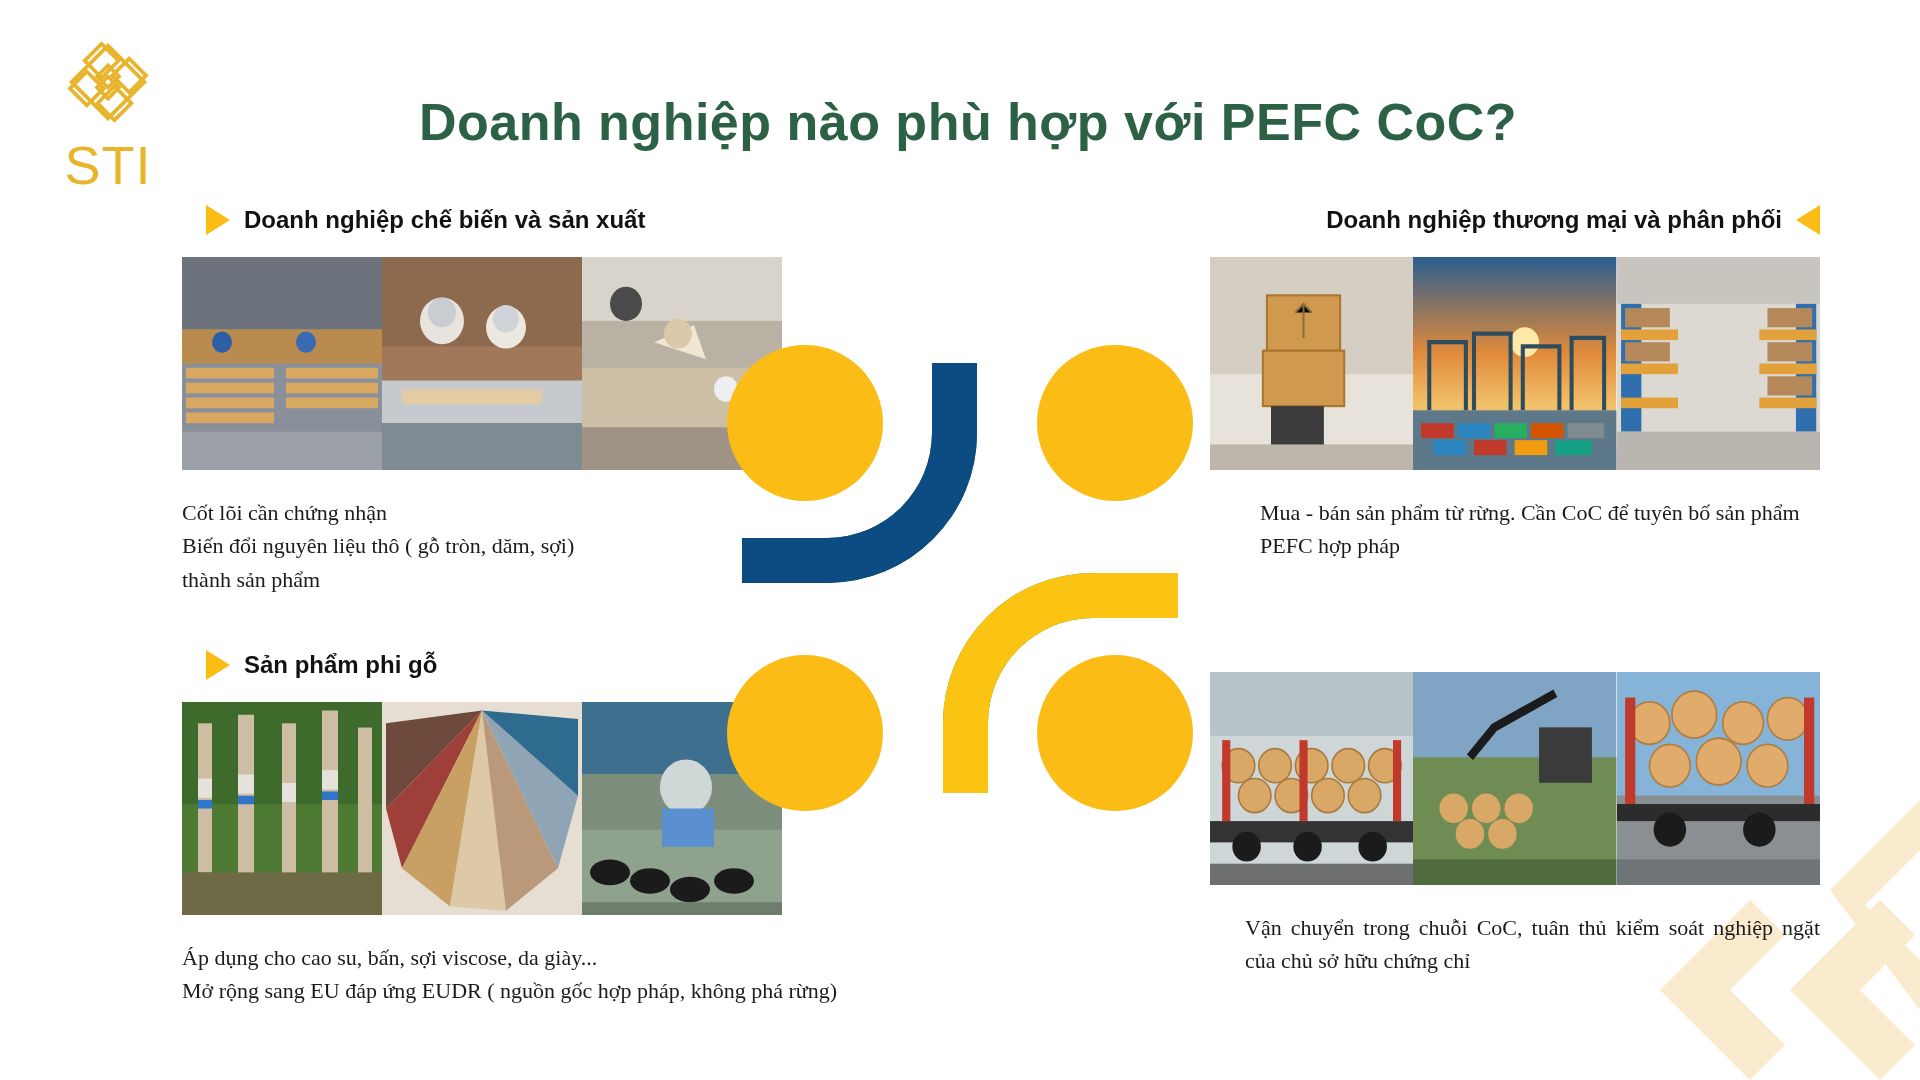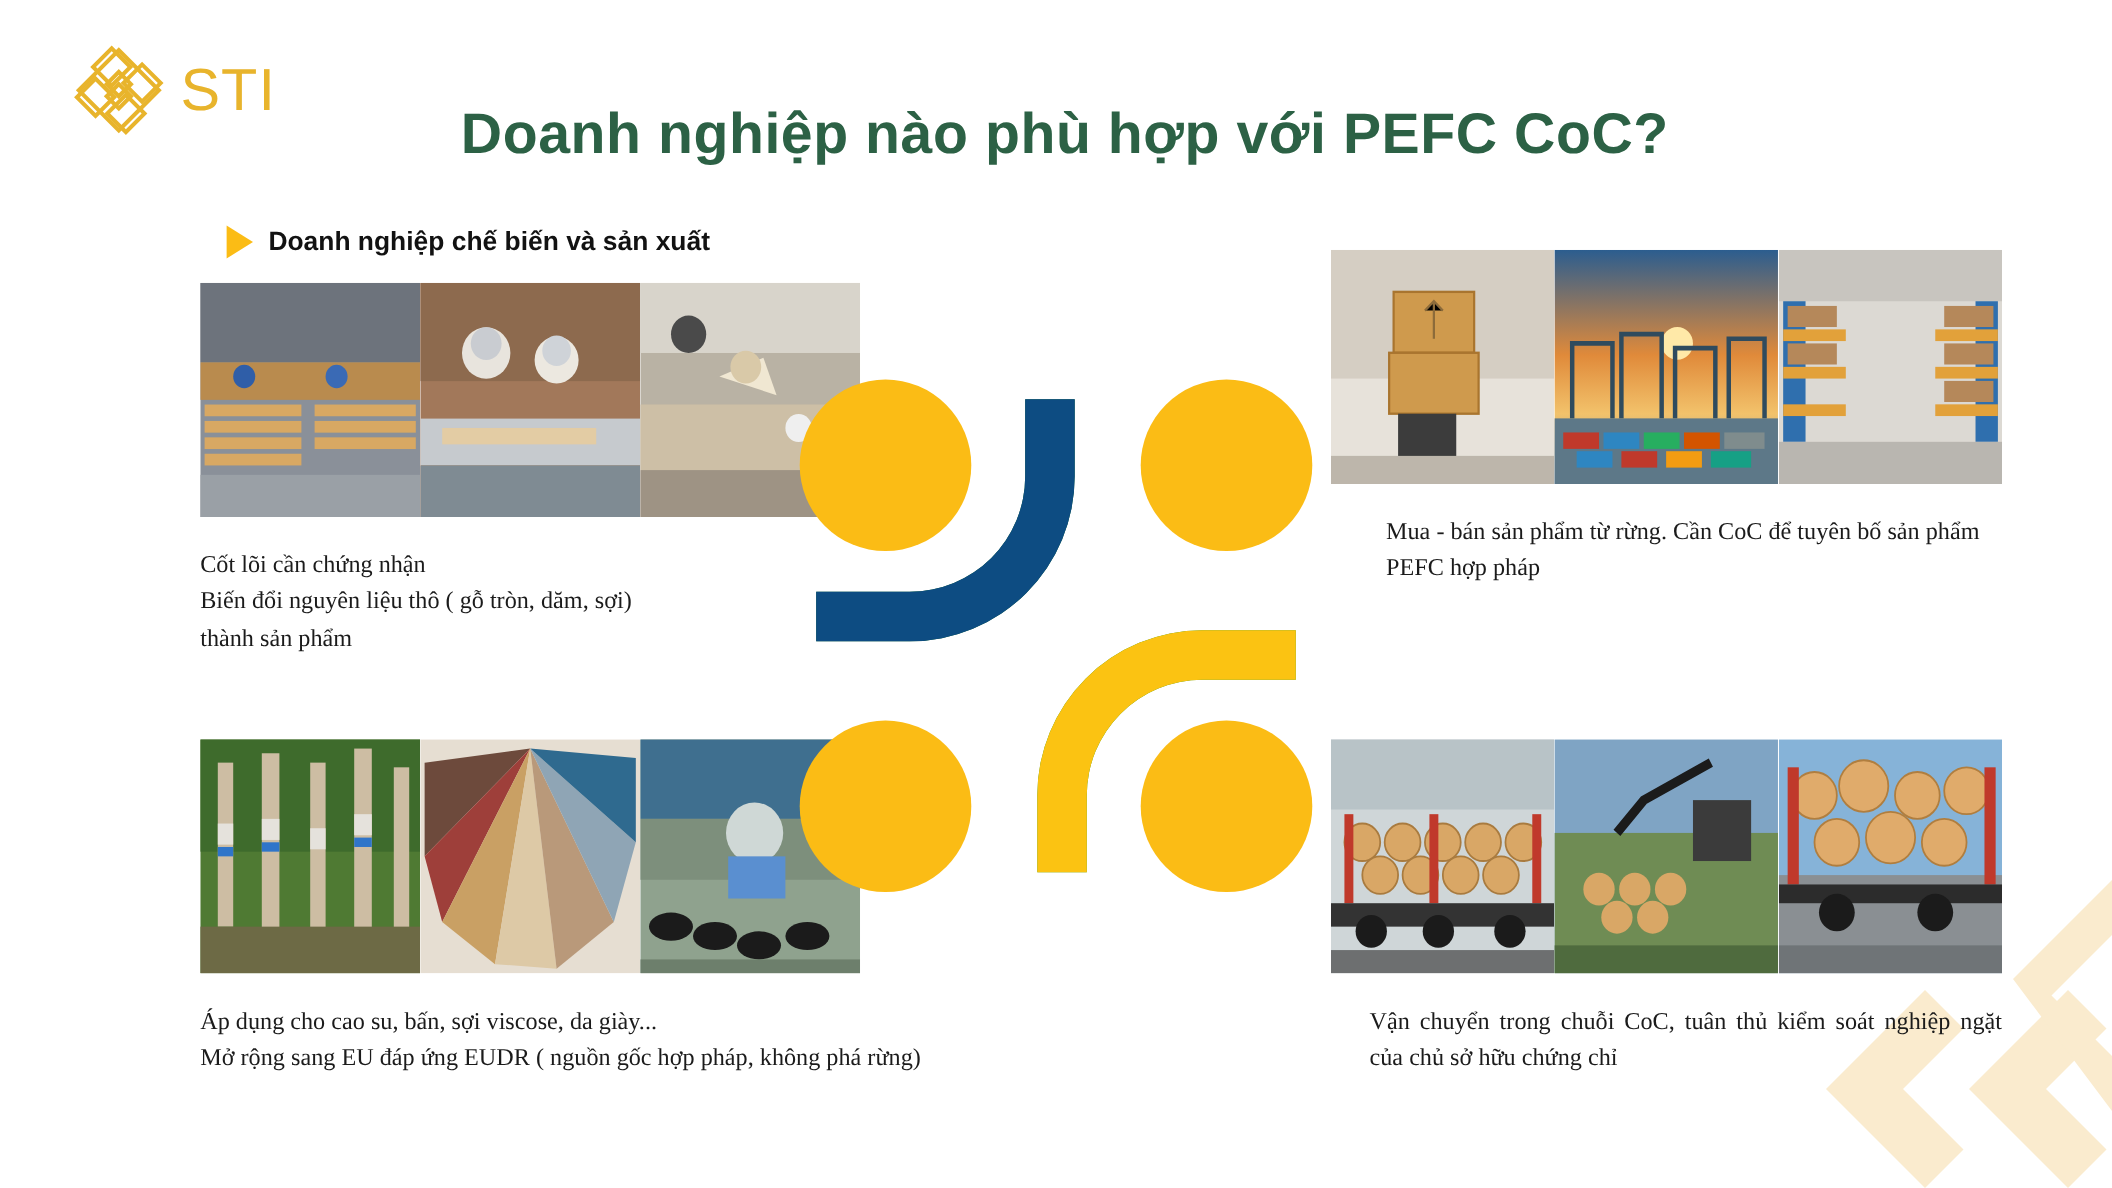--- a/index.html
+++ b/index.html
@@ -8,21 +8,21 @@
     font-family:"Liberation Sans", sans-serif;
     background:#ffffff;
     position:relative;
   }
 
   
   #watermark { position:absolute; right:0; bottom:0; width:420px; height:300px;
                pointer-events:none; z-index:0; }
 
   
-  #logo { position:absolute; left:62px; top:36px; display:flex; align-items:center; gap:10px; z-index:5;}
+  #logo { position:absolute; left:62px; top:36px; display:flex; align-items:center; gap:10px; z-index:5;flex-direction:column;}
   #logo .mark { width:92px; height:92px; }
   #logo .word { font-size:54px; font-weight:400; color:#E8B42C; letter-spacing:1px;
                 font-family:"Liberation Sans", sans-serif; line-height:1; }
 
   
   #title {
     position:absolute; left:0; right:0; top:92px; text-align:center;
     font-size:52px; font-weight:bold; color:#2C6145; letter-spacing:0.5px;
     z-index:5;
     margin-left:16px;
@@ -139,20 +139,24 @@
           <circle cx="86" cy="66" r="6" fill="#e6e6e6"></circle>
       </svg>
     </div>
   </div>
   <div class="body-txt" style="white-space:pre-line">Cốt lõi cần chứng nhận
 Biến đổi nguyên liệu thô ( gỗ tròn, dăm, sợi)
 thành sản phẩm</div>
 </div>
 
 <div class="quad" id="q-tr">
+  <div class="hdr right">
+    <div class="label">Doanh nghiệp thương mại và phân phối</div>
+    <div class="tri l"></div>
+  </div>
   <div class="strip">
     <div class="cell">
       <svg viewBox="0 0 100 100" preserveAspectRatio="none">
         <rect width="100" height="100" fill="#e7e2da"></rect>
         <rect width="100" height="55" fill="#d5cec3"></rect>
         <g fill="#cf9a4d" stroke="#a9752f" stroke-width="1">
           <rect x="28" y="18" width="36" height="26"></rect>
             <rect x="26" y="44" width="40" height="26"></rect>
         </g>
         <rect x="30" y="70" width="26" height="30" fill="#3c3c3c"></rect>
@@ -215,20 +219,24 @@
             <rect x="74" y="56" width="22" height="9"></rect>
           </g>
         <rect y="82" width="100" height="18" fill="#b9b6b0"></rect>
       </svg>
     </div>
   </div>
   <div class="body-txt">Mua - bán sản phẩm từ rừng. Cần CoC để tuyên bố sản phẩm PEFC hợp pháp</div>
 </div>
 
 <div class="quad" id="q-bl">
+  <div class="hdr">
+    <div class="tri r"></div>
+    <div class="label">Sản phẩm phi gỗ</div>
+  </div>
   <div class="strip">
     <div class="cell">
       <svg viewBox="0 0 100 100" preserveAspectRatio="none">
         <rect width="100" height="100" fill="#4f7a33"></rect>
         <rect width="100" height="48" fill="#3e6b2c"></rect>
         <g fill="#cdbda3">
             <rect x="8" y="10" width="7" height="70"></rect>
             <rect x="28" y="6" width="8" height="76"></rect>
           <rect x="50" y="10" width="7" height="72"></rect>
             <rect x="70" y="4" width="8" height="78"></rect>

